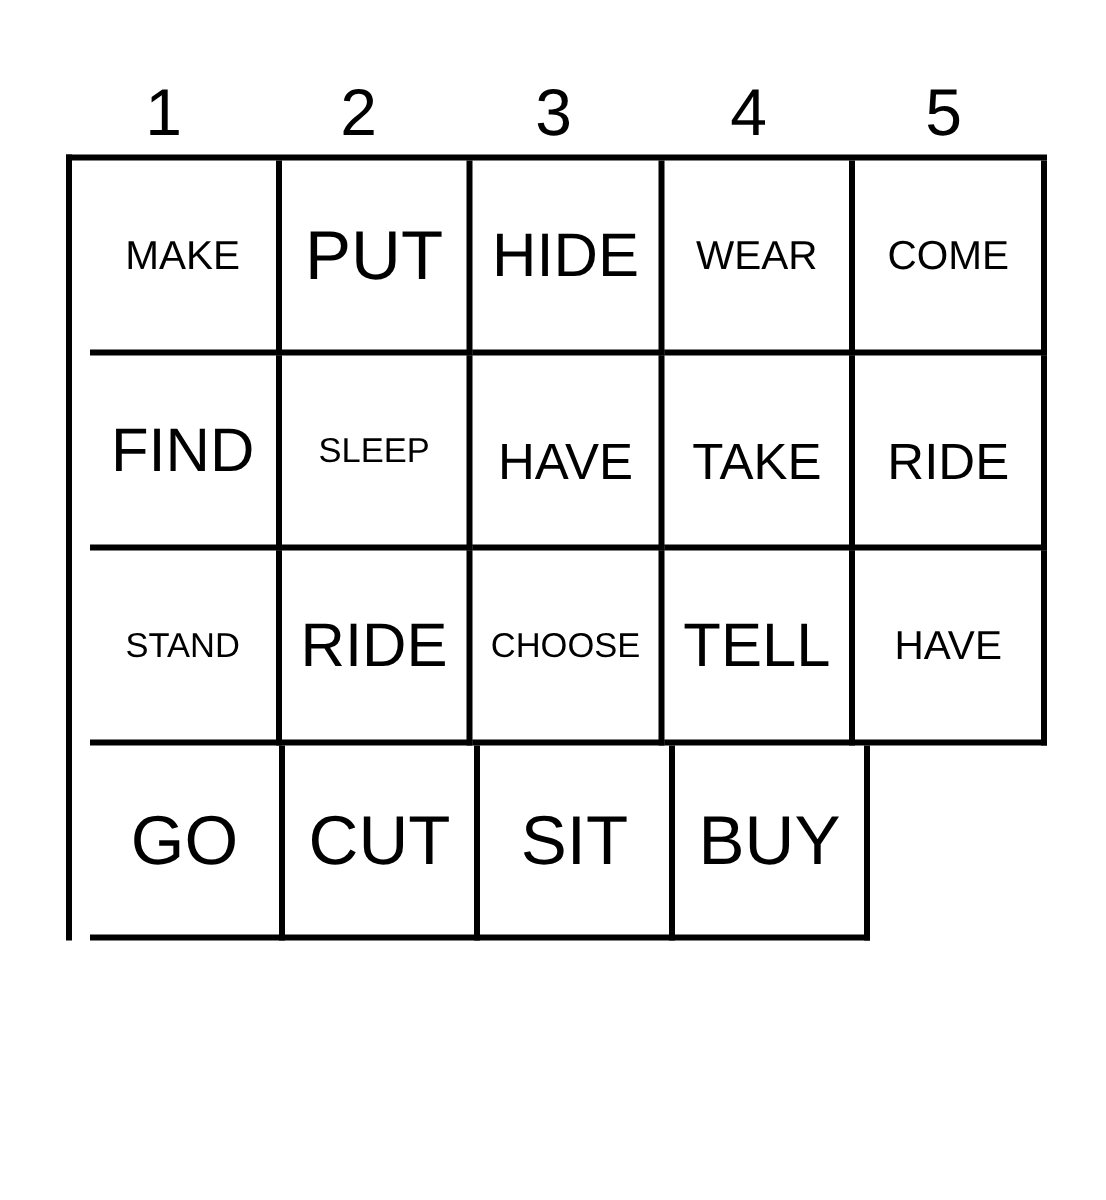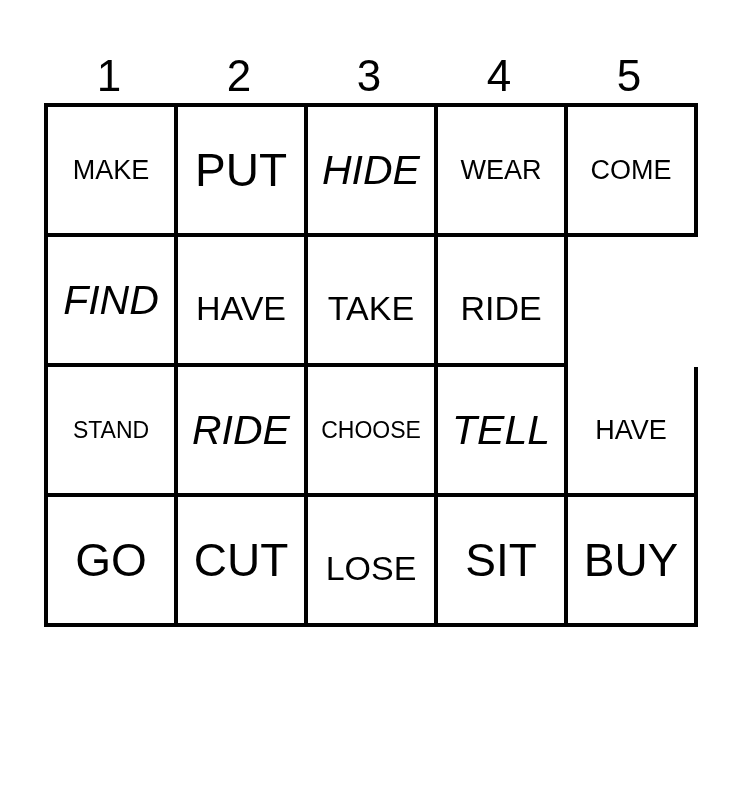--- a/index.html
+++ b/index.html
@@ -37,41 +37,42 @@
   }
   #grid {
     width: 650px;
     border-top: 4px solid #000;
     border-left: 4px solid #000;
     box-sizing: content-box;
     margin-top: 5px;
   }
   .grid-row {
     display: flex;
+    padding-left: 12px;
   }
   .cell {
     width: 126px;
     height: 126px;
     border-right: 4px solid #000;
     border-bottom: 4px solid #000;
     display: flex;
     align-items: center;
     justify-content: center;
     overflow: hidden;
     box-sizing: content-box;
   }
   .cell-text {
     display: block;
     text-align: center;
     line-height: 1;
     white-space: nowrap;
     font-weight: 400;
   }
   .s-xl { font-size: 46px; }
-  .s-lg { font-size: 41px; font-style: italic; }
+  .s-lg { font-size: 41px; }
   .s-md { font-size: 34px; margin-top: 16px; }
   .s-sm { font-size: 27px; }
   .s-xs { font-size: 23px; }
 </style>
 </head>
 <body>
 
 <div id="board">
 
   <div id="col-headers">
@@ -100,20 +101,23 @@
       <div class="cell">
           <span class="cell-text s-sm">COME</span>
         </div>
     </div>
 
     <div class="grid-row">
       <div class="cell">
           <span class="cell-text s-lg">FIND</span>
         </div>
       <div class="cell">
+          <span class="cell-text s-xs">SLEEP</span>
+        </div>
+      <div class="cell">
           <span class="cell-text s-md">HAVE</span>
         </div>
       <div class="cell">
           <span class="cell-text s-md">TAKE</span>
         </div>
       <div class="cell">
           <span class="cell-text s-md">RIDE</span>
         </div>
     </div>
 
@@ -137,23 +141,20 @@
     </div>
 
     <div class="grid-row">
       <div class="cell">
           <span class="cell-text s-xl">GO</span>
         </div>
       <div class="cell">
           <span class="cell-text s-xl">CUT</span>
         </div>
       <div class="cell">
-          <span class="cell-text s-md">LOSE</span>
-        </div>
-      <div class="cell">
           <span class="cell-text s-xl">SIT</span>
         </div>
       <div class="cell">
           <span class="cell-text s-xl">BUY</span>
         </div>
     </div>
 
   </div>
 </div>
 

